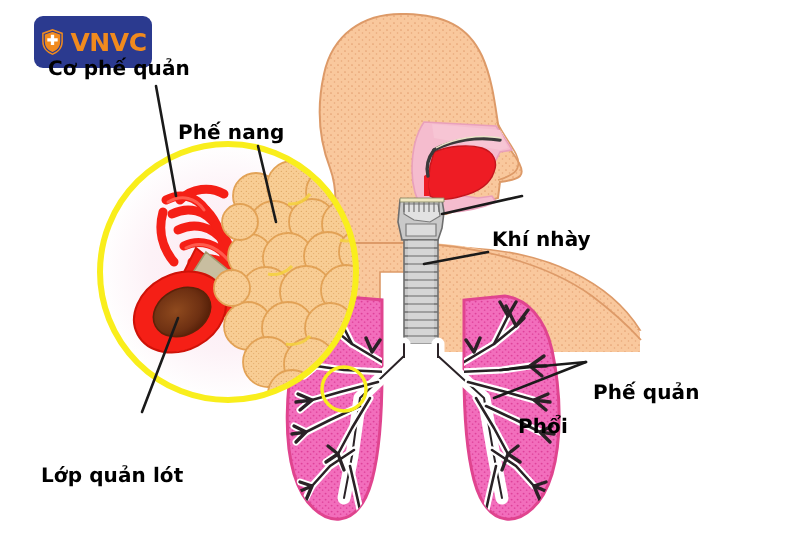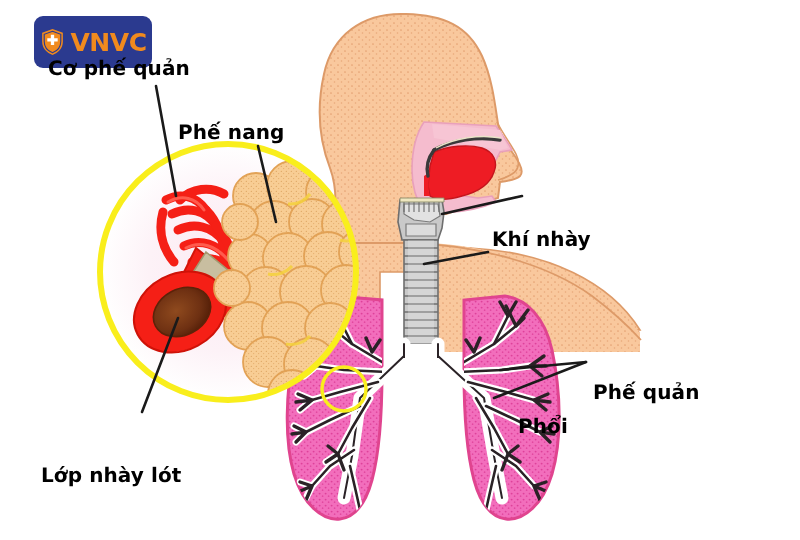--- a/index.html
+++ b/index.html
@@ -436,17 +436,17 @@
   <div class="lbl" id="lbl-phe-nang">Phế nang</div>
 
 
   <div class="lbl" id="lbl-khi-quan">Khí nhày</div>
 
   <div class="lbl" id="lbl-phe-quan">Phế quản</div>
 
   <div class="lbl" id="lbl-phoi">Phổi</div>
 
   <div class="lbl" id="lbl-lop-nhay">
-    <div>Lớp nhày lót</div>
+    <div>Lớp quản lót</div>
     
   </div>
 
 </div>
 
 </body></html>

